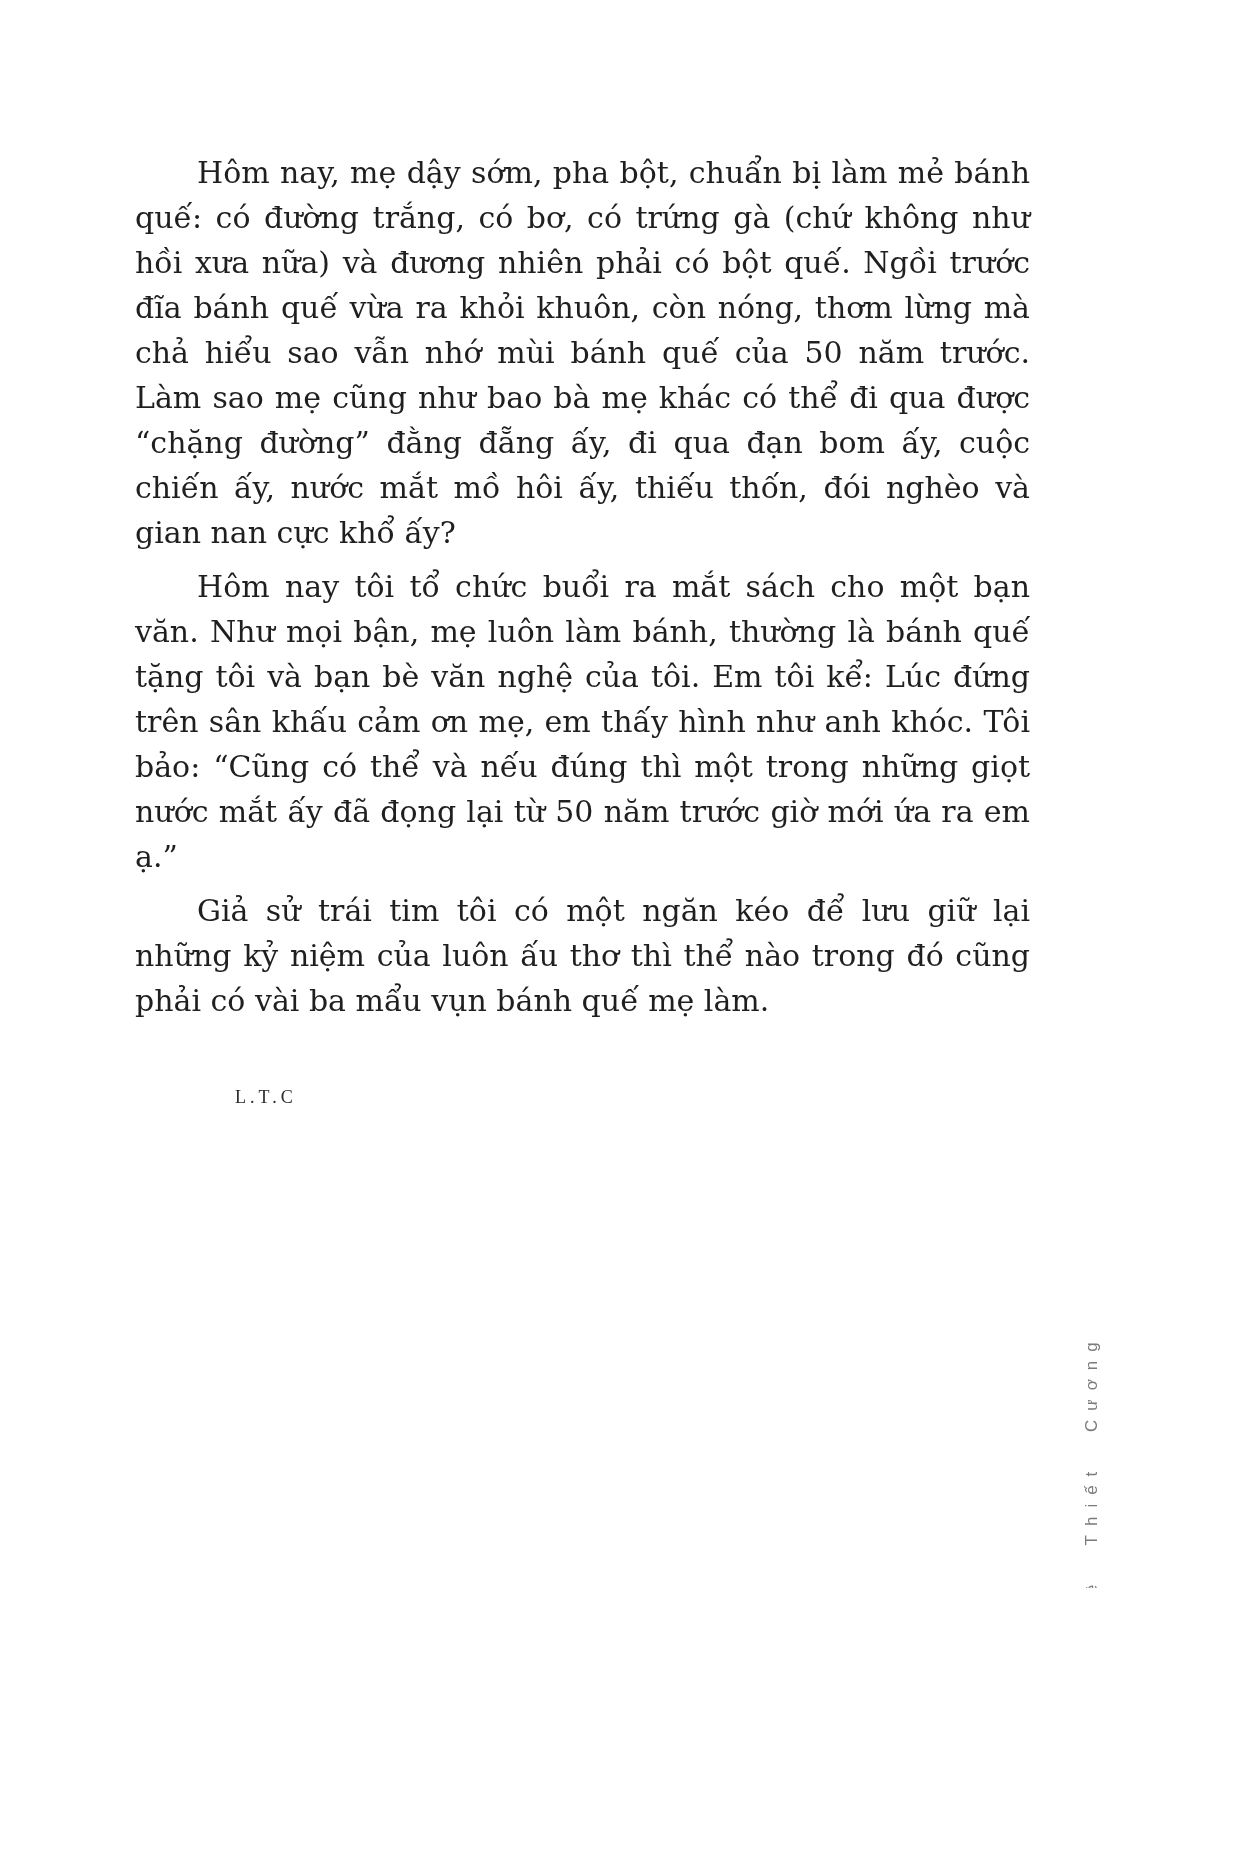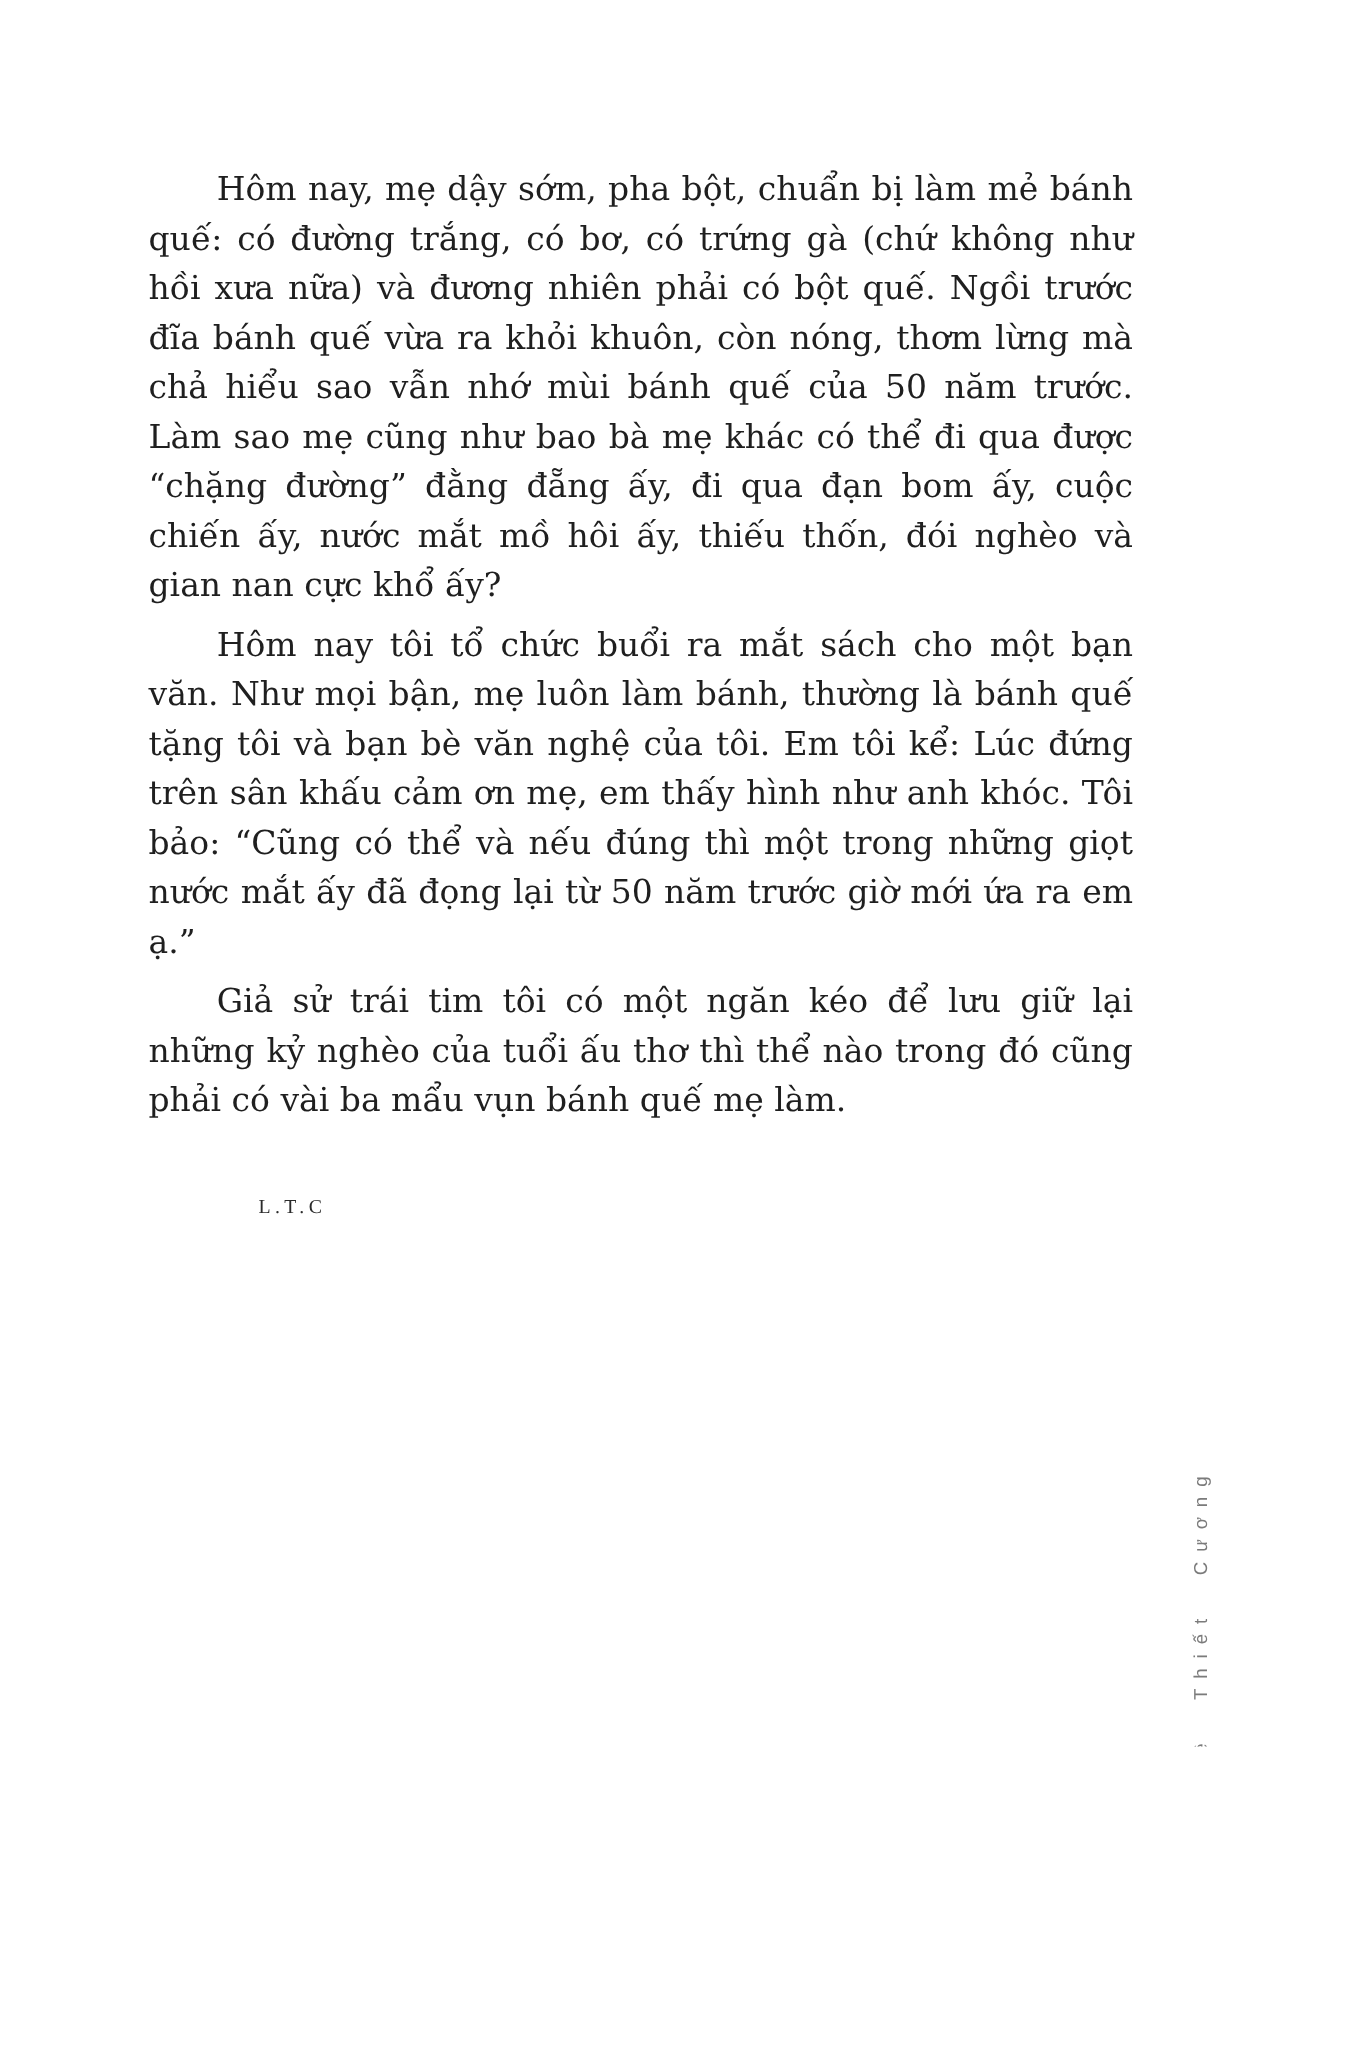--- a/index.html
+++ b/index.html
@@ -82,21 +82,21 @@
     transform-origin: left center;
   }
 </style>
 </head>
 <body>
 
 <div class="page">
   <main class="text-block">
     <p>Hôm nay, mẹ dậy sớm, pha bột, chuẩn bị làm mẻ bánh quế: có đường trắng, có bơ, có trứng gà (chứ không như hồi xưa nữa) và đương nhiên phải có bột quế. Ngồi trước đĩa bánh quế vừa ra khỏi khuôn, còn nóng, thơm lừng mà chả hiểu sao vẫn nhớ mùi bánh quế của 50 năm trước. Làm sao mẹ cũng như bao bà mẹ khác có thể đi qua được “chặng đường” đằng đẵng ấy, đi qua đạn bom ấy, cuộc chiến ấy, nước mắt mồ hôi ấy, thiếu thốn, đói nghèo và gian nan cực khổ ấy?</p>
     <p>Hôm nay tôi tổ chức buổi ra mắt sách cho một bạn văn. Như mọi bận, mẹ luôn làm bánh, thường là bánh quế tặng tôi và bạn bè văn nghệ của tôi. Em tôi kể: Lúc đứng trên sân khấu cảm ơn mẹ, em thấy hình như anh khóc. Tôi bảo: “Cũng có thể và nếu đúng thì một trong những giọt nước mắt ấy đã đọng lại từ 50 năm trước giờ mới ứa ra em ạ.”</p>
-    <p>Giả sử trái tim tôi có một ngăn kéo để lưu giữ lại những kỷ nghèo của tuổi ấu thơ thì thể nào trong đó cũng phải có vài ba mẩu vụn bánh quế mẹ làm.</p>
+    <p>Giả sử trái tim tôi có một ngăn kéo để lưu giữ lại những kỷ niệm của luôn ấu thơ thì thể nào trong đó cũng phải có vài ba mẩu vụn bánh quế mẹ làm.</p>
     <div class="signature">L.T.C</div>
   </main>
 
   <div class="vertical-author">Lê Thiết Cương</div>
 
   <div class="square-marker"></div>
 
   <div class="page-number">119</div>
 </div>
 

